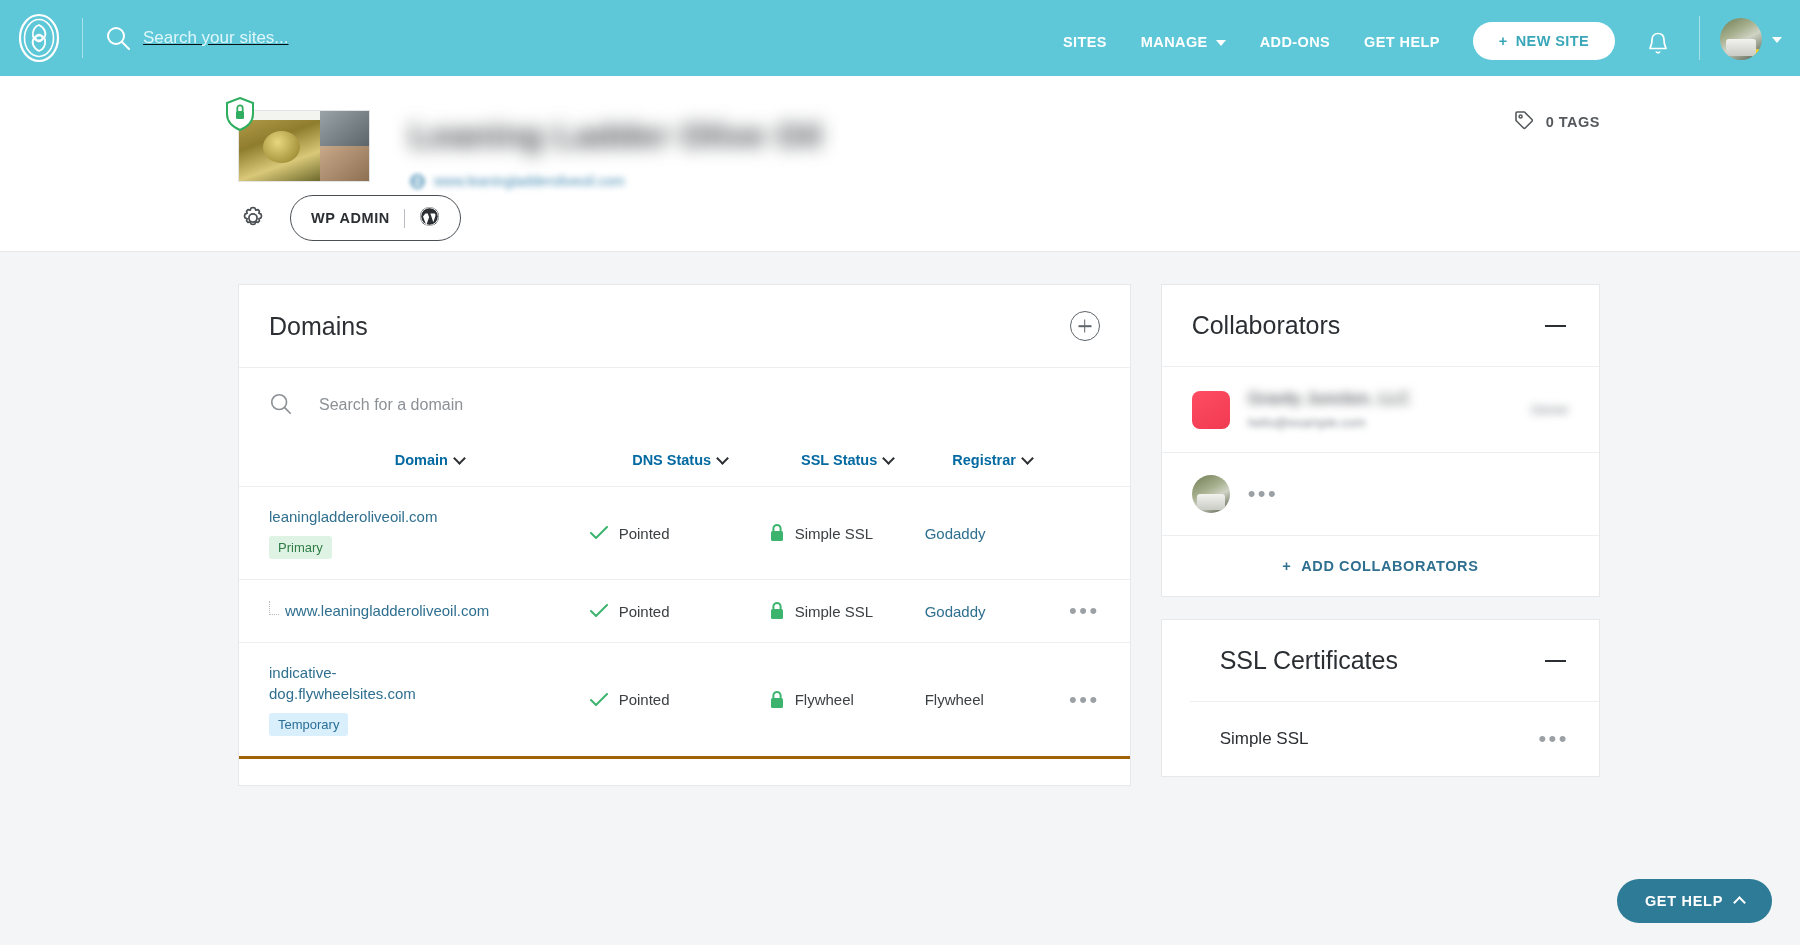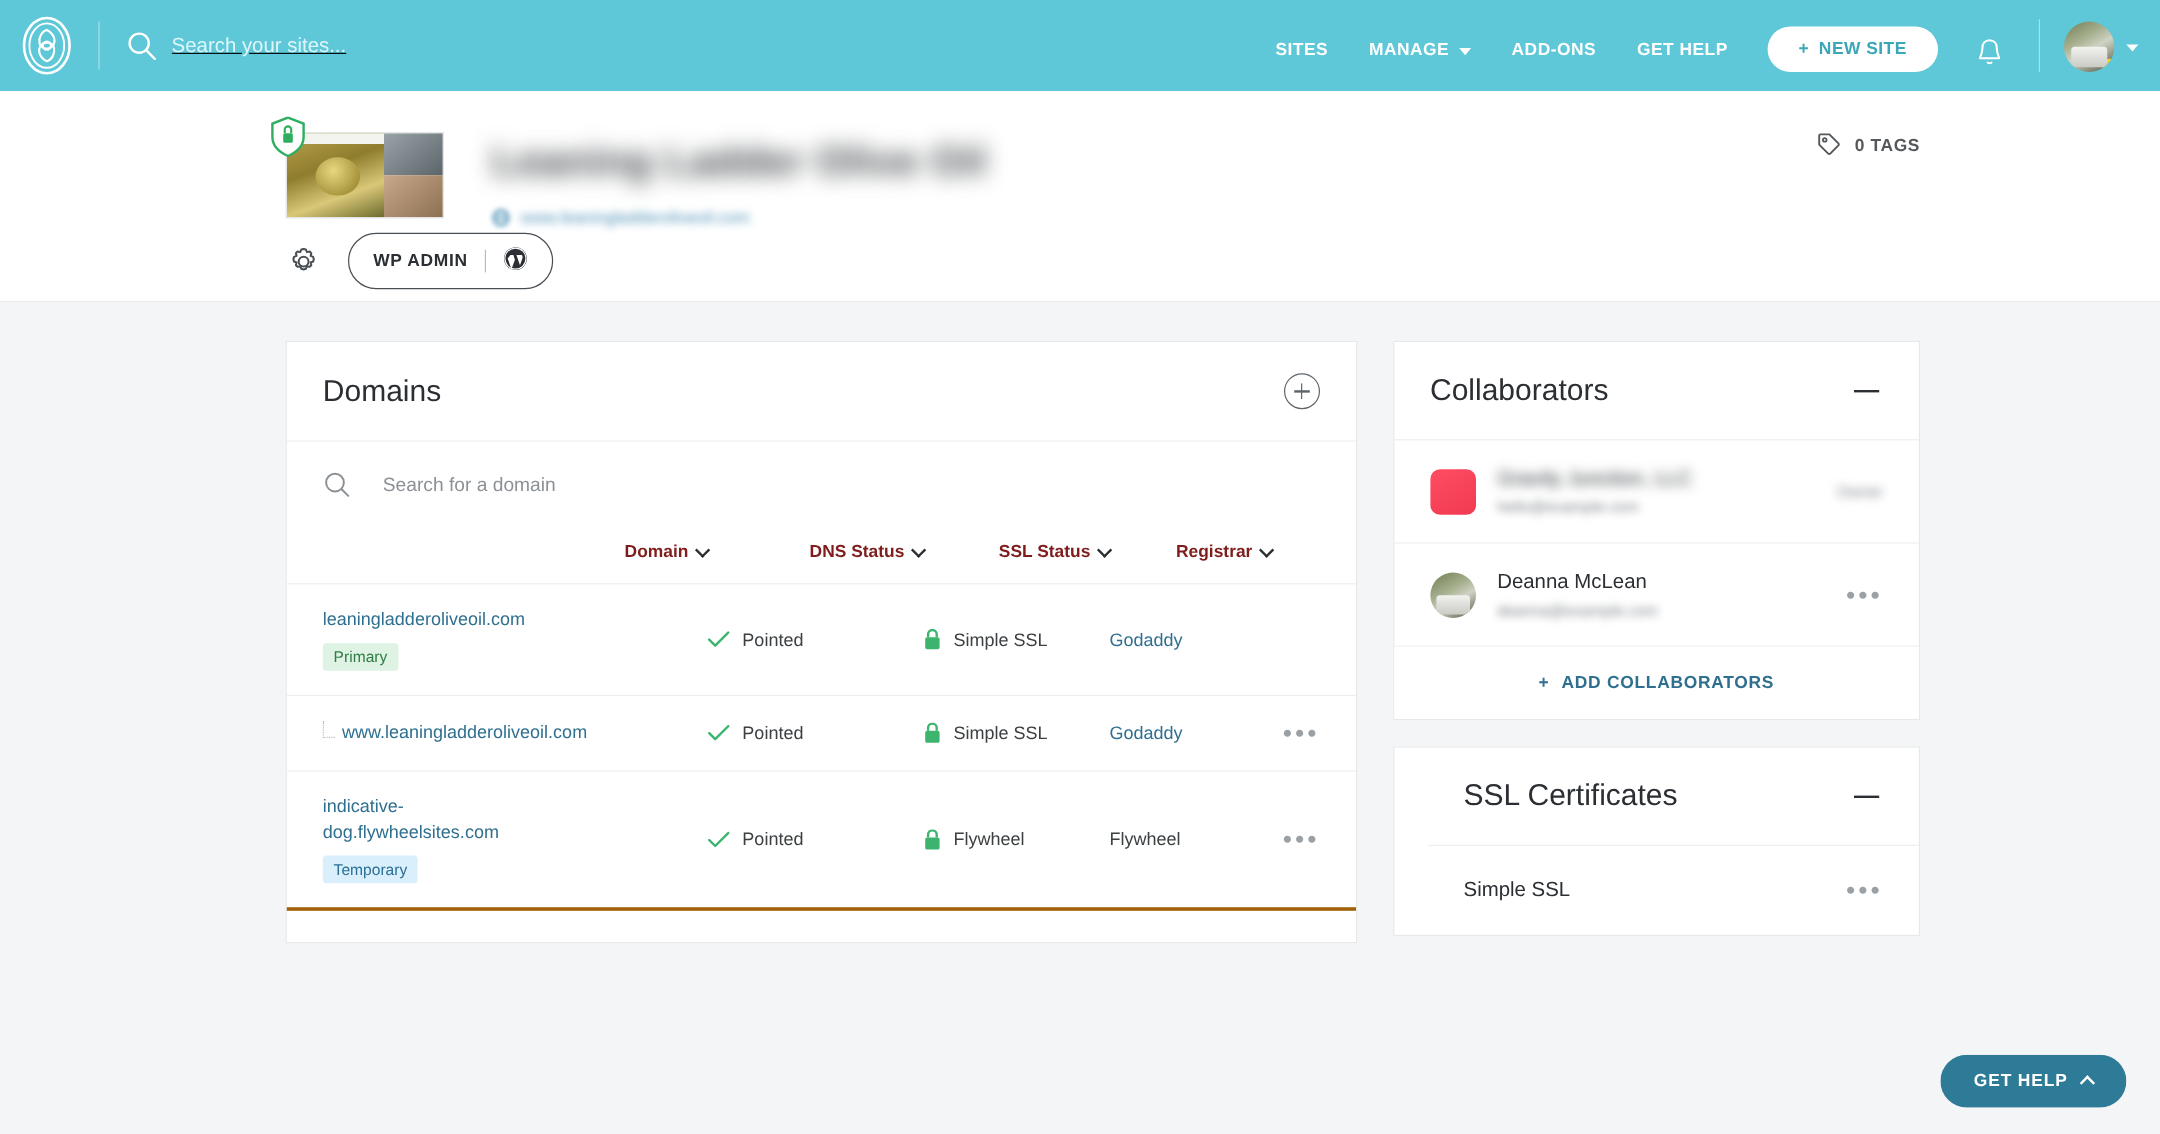--- a/index.html
+++ b/index.html
@@ -190,21 +190,21 @@
     padding: 24px 30px 22px 30px;
   }
   .domain-search-input {
     border: 0; outline: none; background: transparent; flex: 1;
     font-family: "Liberation Sans", sans-serif; font-size: 16px; color: #3c4043;
   }
   .domain-search-input::placeholder { color: #8c9196; }
 
   table.domains { width: 100%; border-collapse: collapse; }
   table.domains th {
-    text-align: right; font-size: 14.5px; font-weight: 700; color: #7f1d1d;
+    text-align: center; font-size: 14.5px; font-weight: 700; color: #0369a1;
     padding: 12px 0 18px 0; border-bottom: 1px solid #eceef0;
   }
   table.domains th:first-child, table.domains td:first-child { padding-left: 30px; }
   table.domains th:last-child, table.domains td:last-child { padding-right: 30px; }
   table.domains td {
     padding: 20px 0; border-bottom: 1px solid #eceef0;
     font-size: 15px; color: #3c4043; vertical-align: middle;
   }
   table.domains tr:last-child td { border-bottom: 3px solid #a16207; }
   .th-sort { display: inline-flex; align-items: center; gap: 7px; cursor: pointer; }
@@ -603,24 +603,20 @@
         <div class="collab-av red"></div>
         <div class="collab-info">
           <div class="collab-name blur">Gravity Junction, LLC</div>
           <div class="collab-mail">hello@example.com</div>
         </div>
         <div class="collab-tag">Owner</div>
       </div>
 
       <div class="collab-row">
         <div class="collab-av photo"></div>
-        <div class="collab-info">
-          <div class="collab-name">Deanna McLean</div>
-          <div class="collab-mail">deanna@example.com</div>
-        </div>
         <button class="dots-btn">•••</button>
       </div>
 
       <button class="add-collab-btn">
         <span>+</span>
         <span>ADD COLLABORATORS</span>
       </button>
     </div>
 
     <div class="card">

